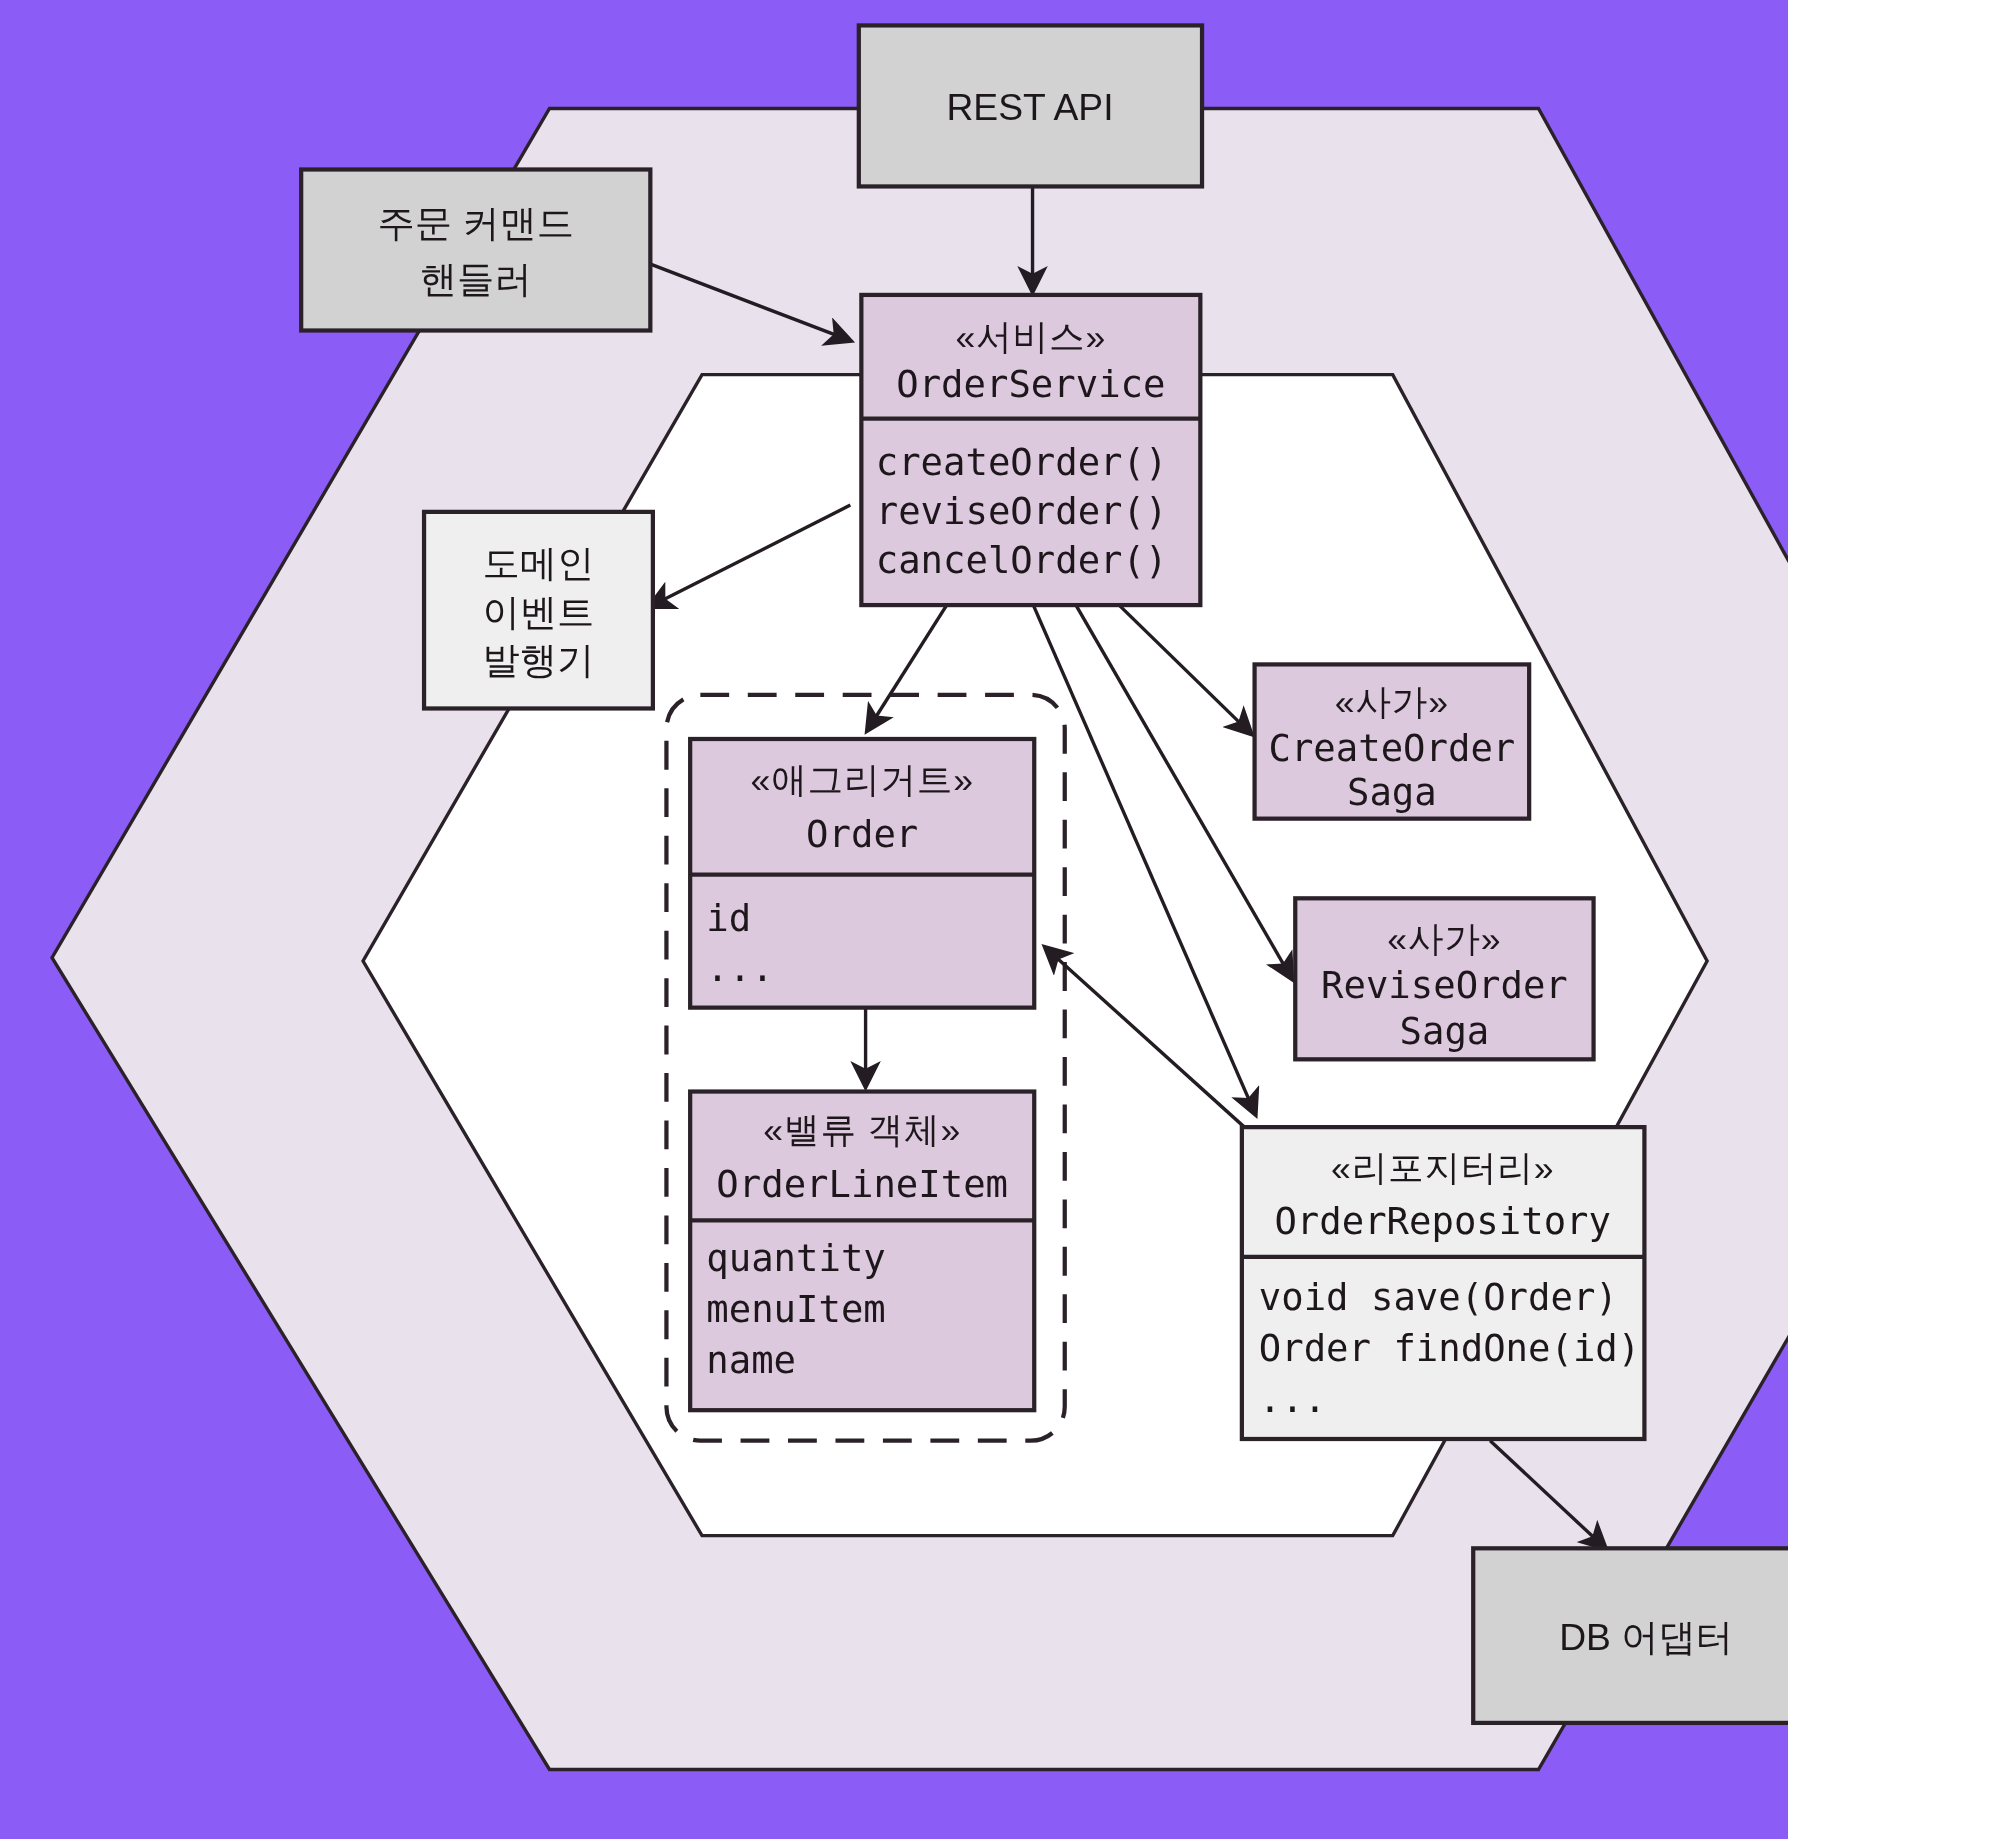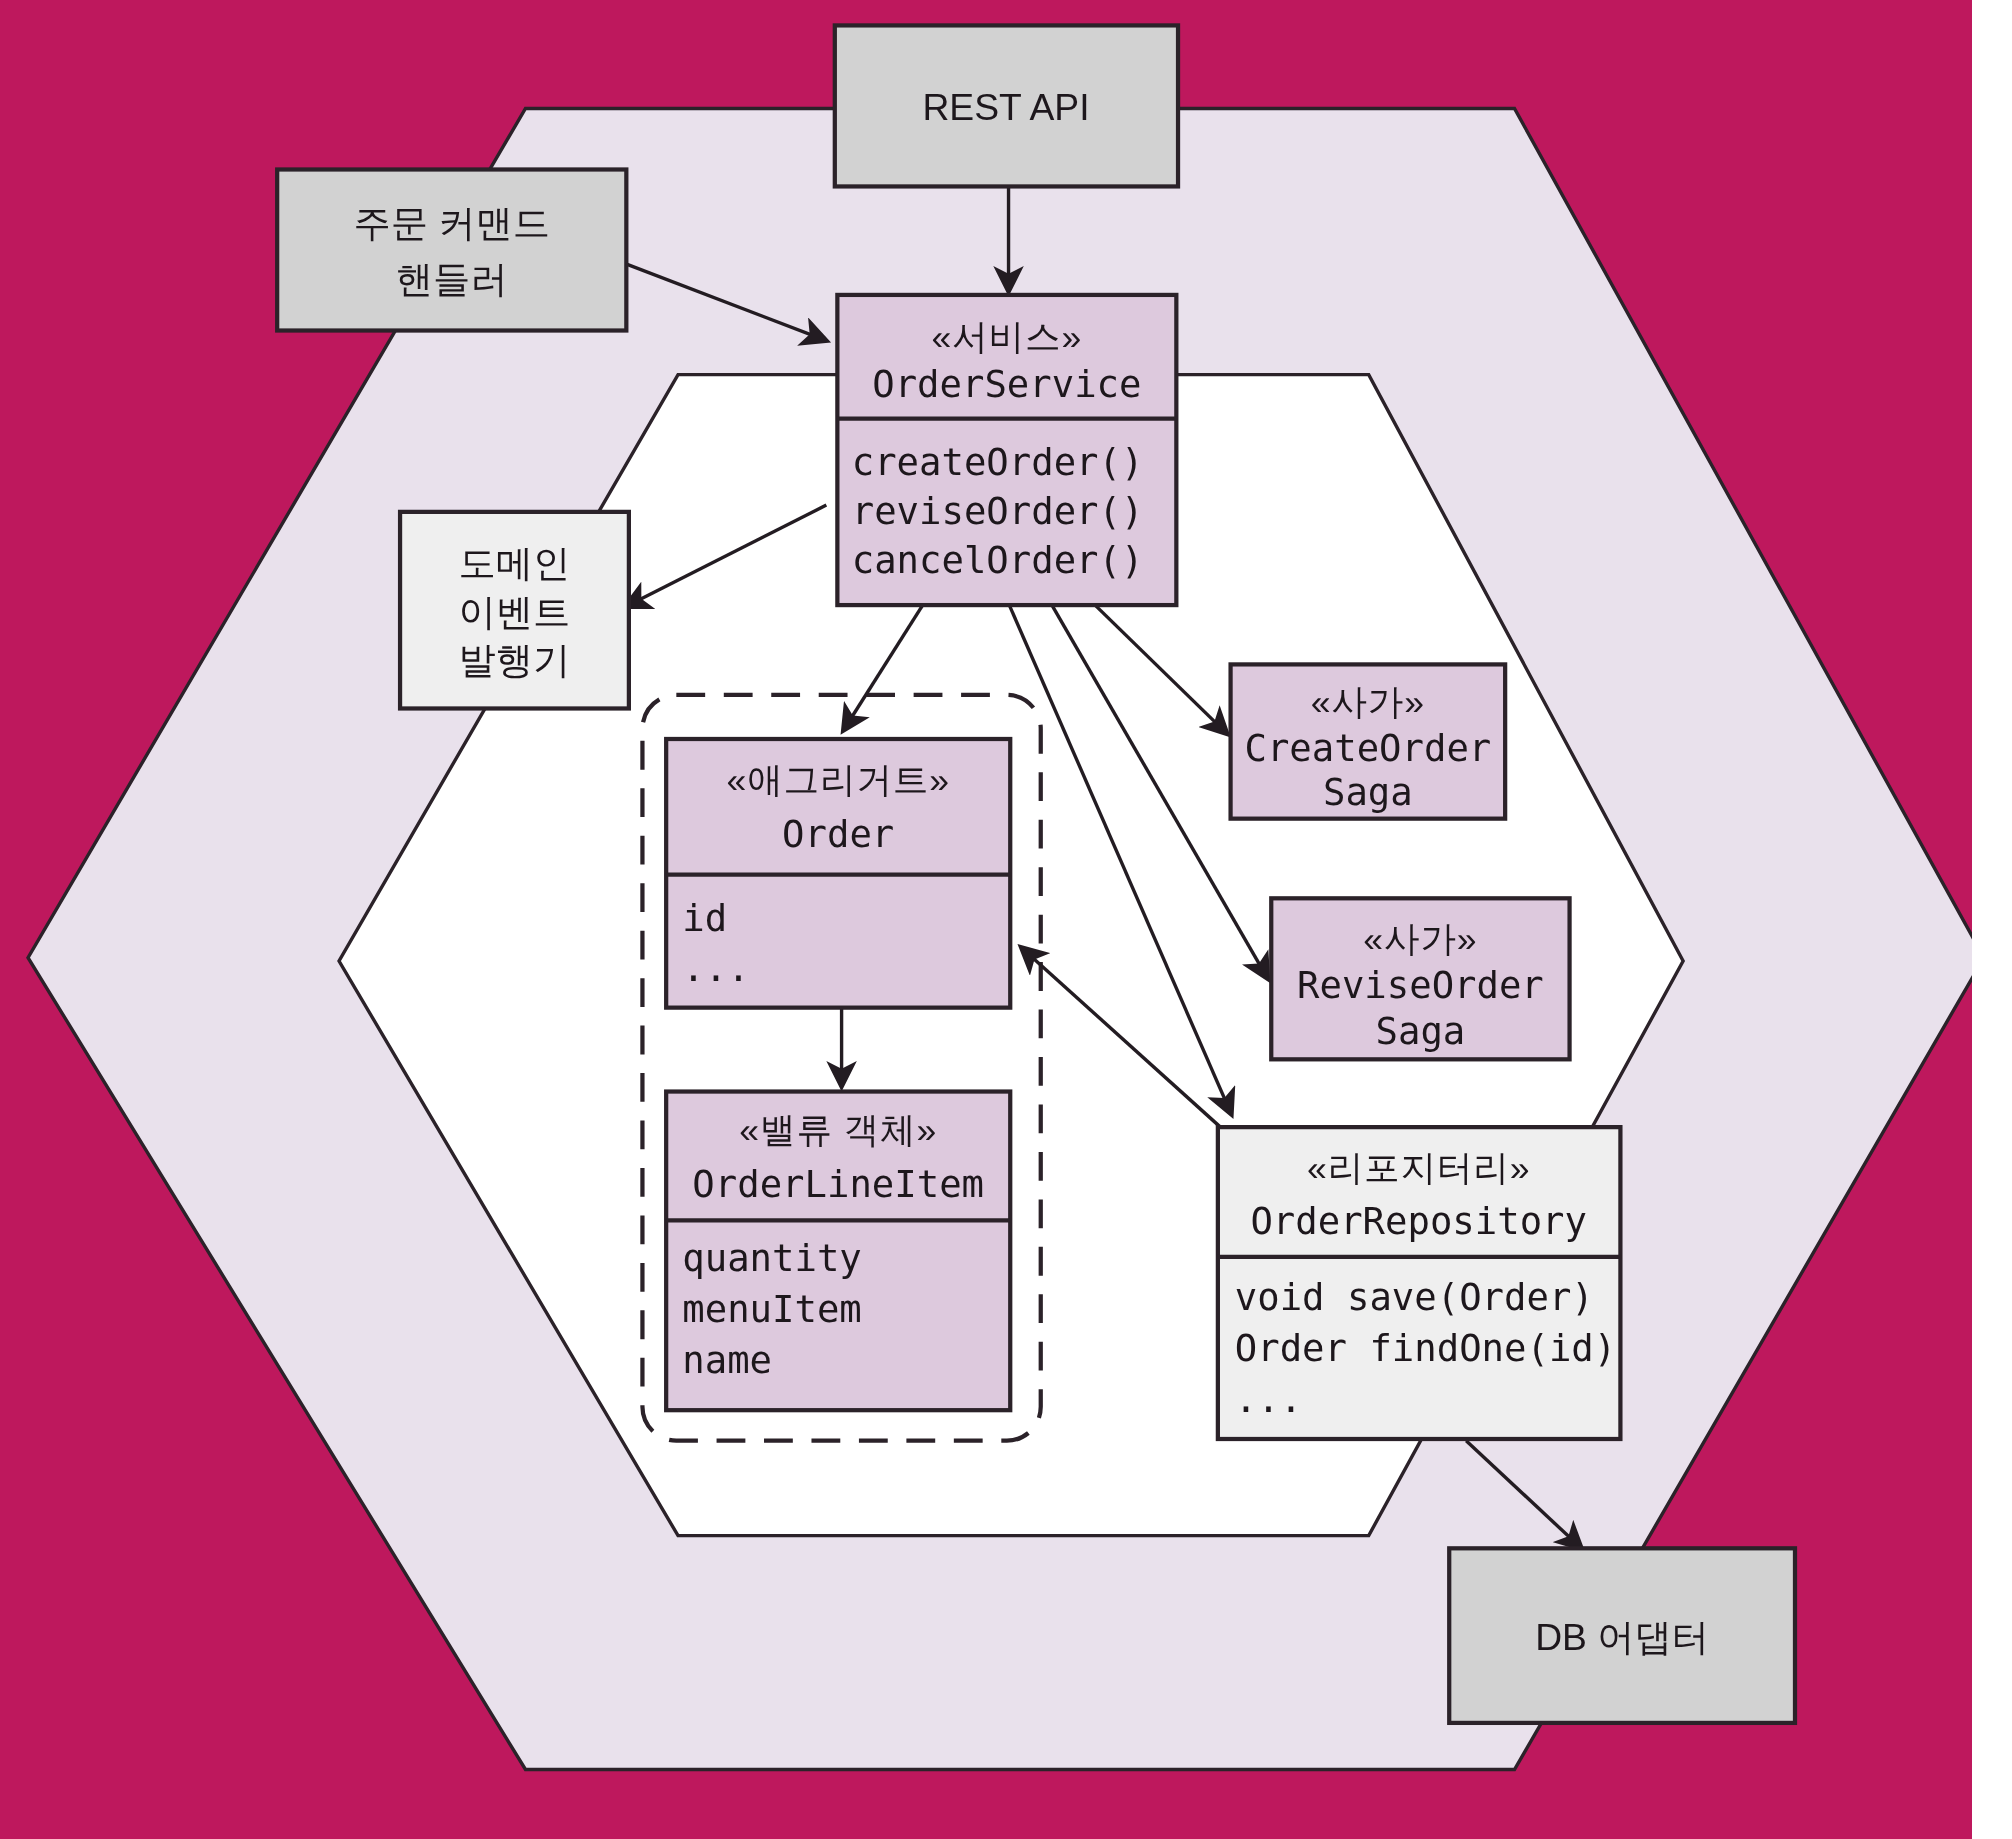--- a/index.html
+++ b/index.html
@@ -1,17 +1,17 @@
 <!DOCTYPE html>
 <html style="font-size:13.6px"><head>
 <meta charset="utf-8">
 <style>
   html,body{margin:0;padding:0;background:#ffffff;}
   body{font-family:"Liberation Sans",sans-serif;}
-  #stage{position:relative;width:1972px;height:1839px;background:#be185d;overflow:hidden;}
+  #stage{position:relative;width:1764px;height:1839px;background:#8b5cf6;overflow:hidden;padding-left:24px;}
   svg{display:block;}
   .hexfill{fill:#e9e1ec;stroke:#2b2229;stroke-width:4;}
   .hexinner{fill:#ffffff;stroke:#2b2229;stroke-width:4;}
   .dashbox{fill:none;stroke:#2b2229;stroke-width:5;stroke-dasharray:34 22;}
   .edge{stroke:#231c22;stroke-width:4;fill:none;}
   .box-rect{stroke:#2b2229;stroke-width:5;}
   .fill-gray{fill:#d2d2d2;}
   .fill-purple{fill:#ddc9dd;}
   .fill-light{fill:#efefef;}
   .divider{stroke:#2b2229;stroke-width:5;}

